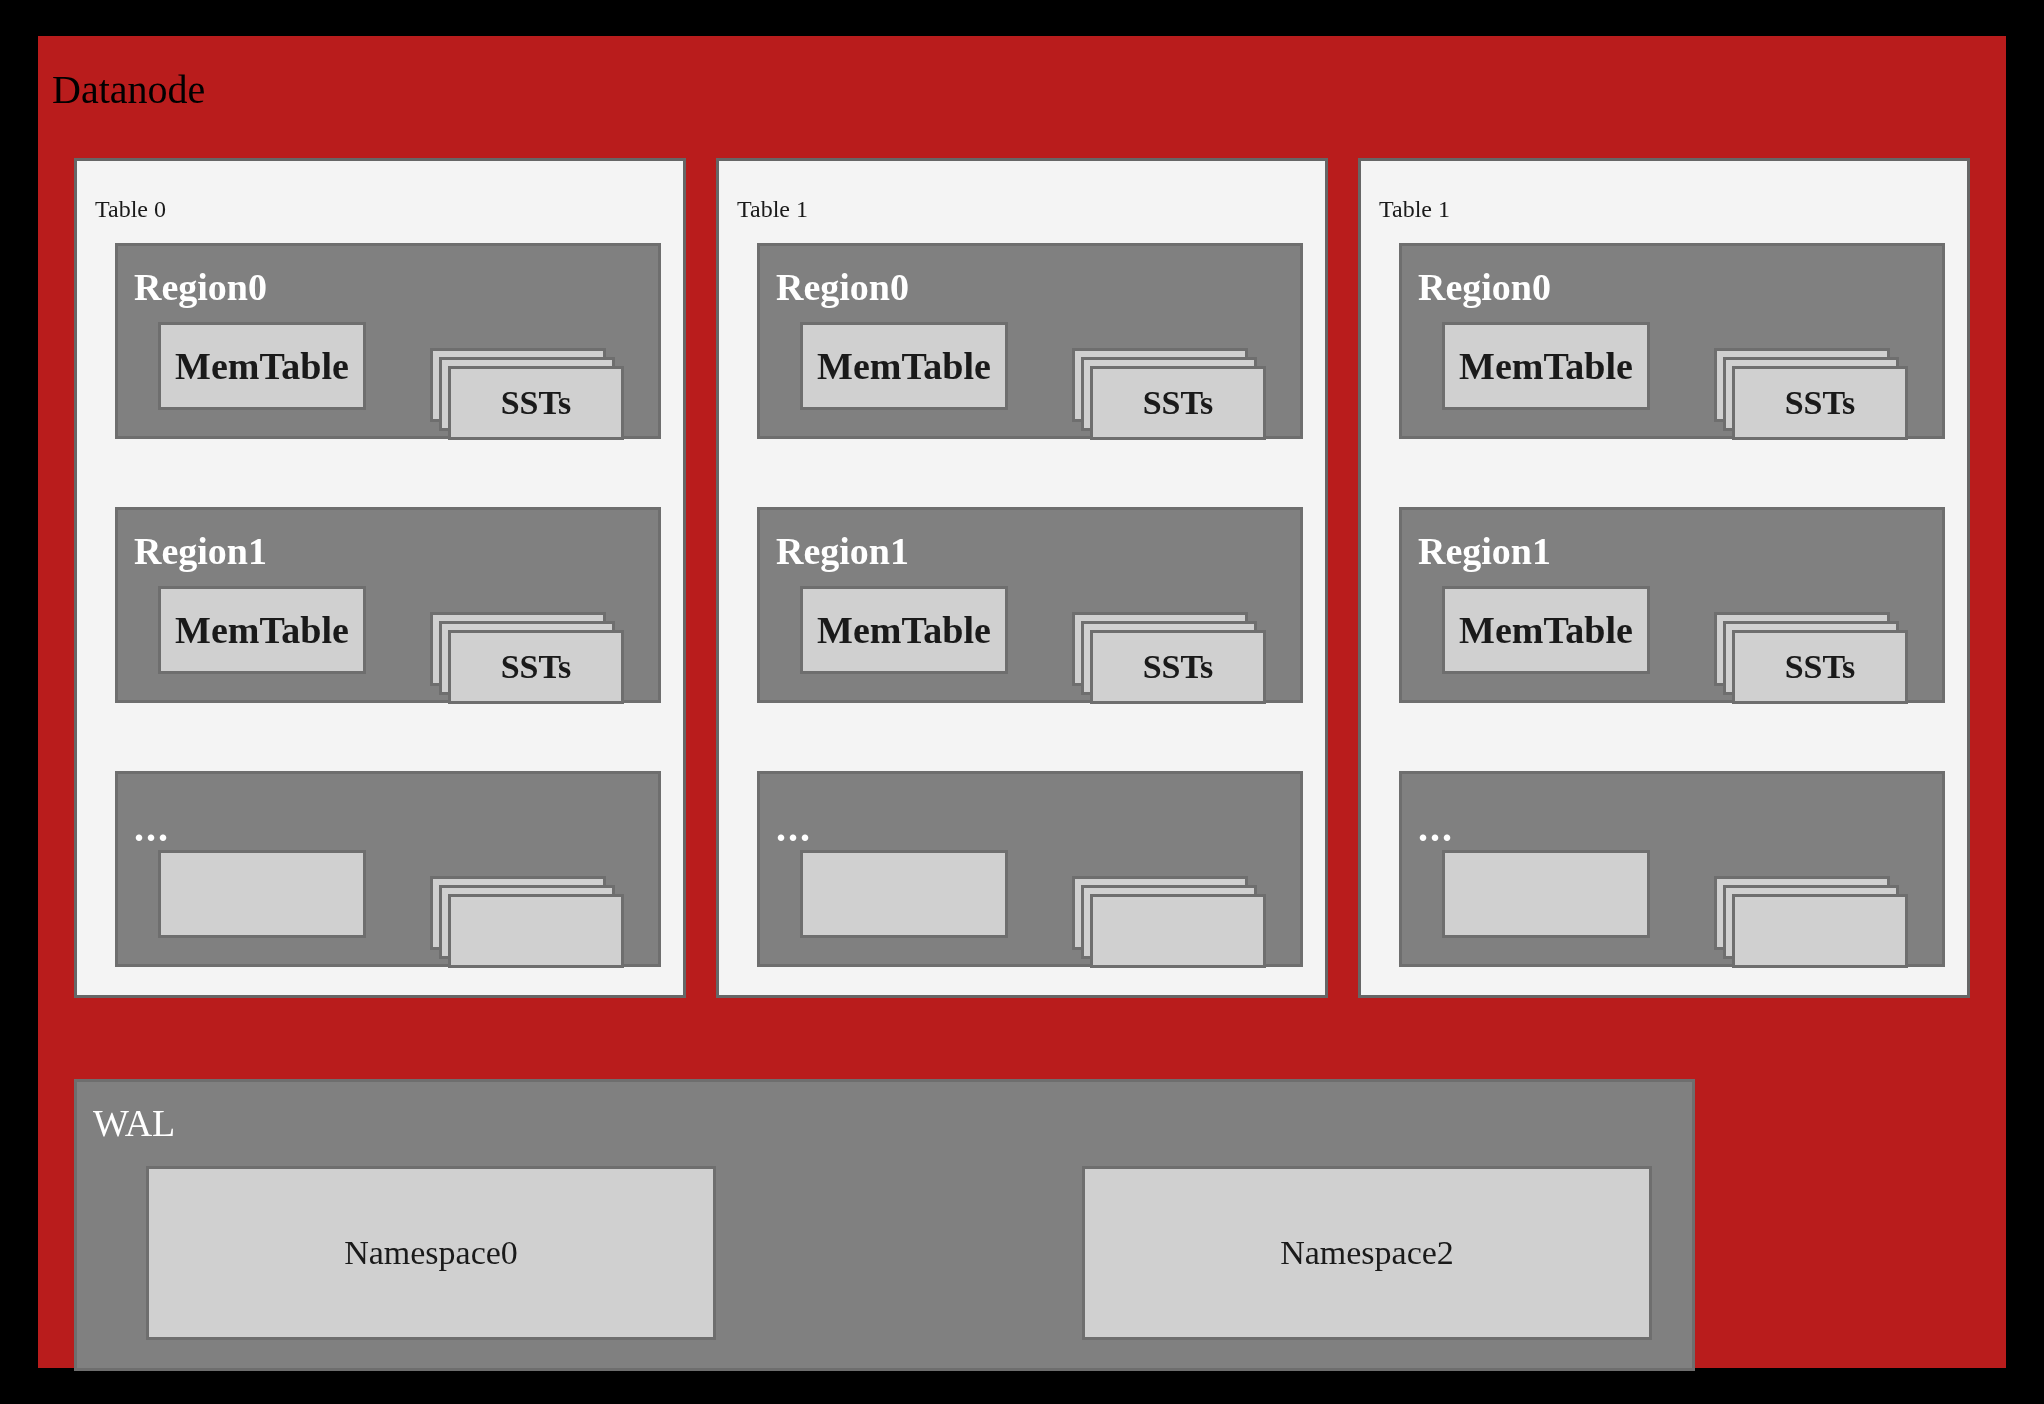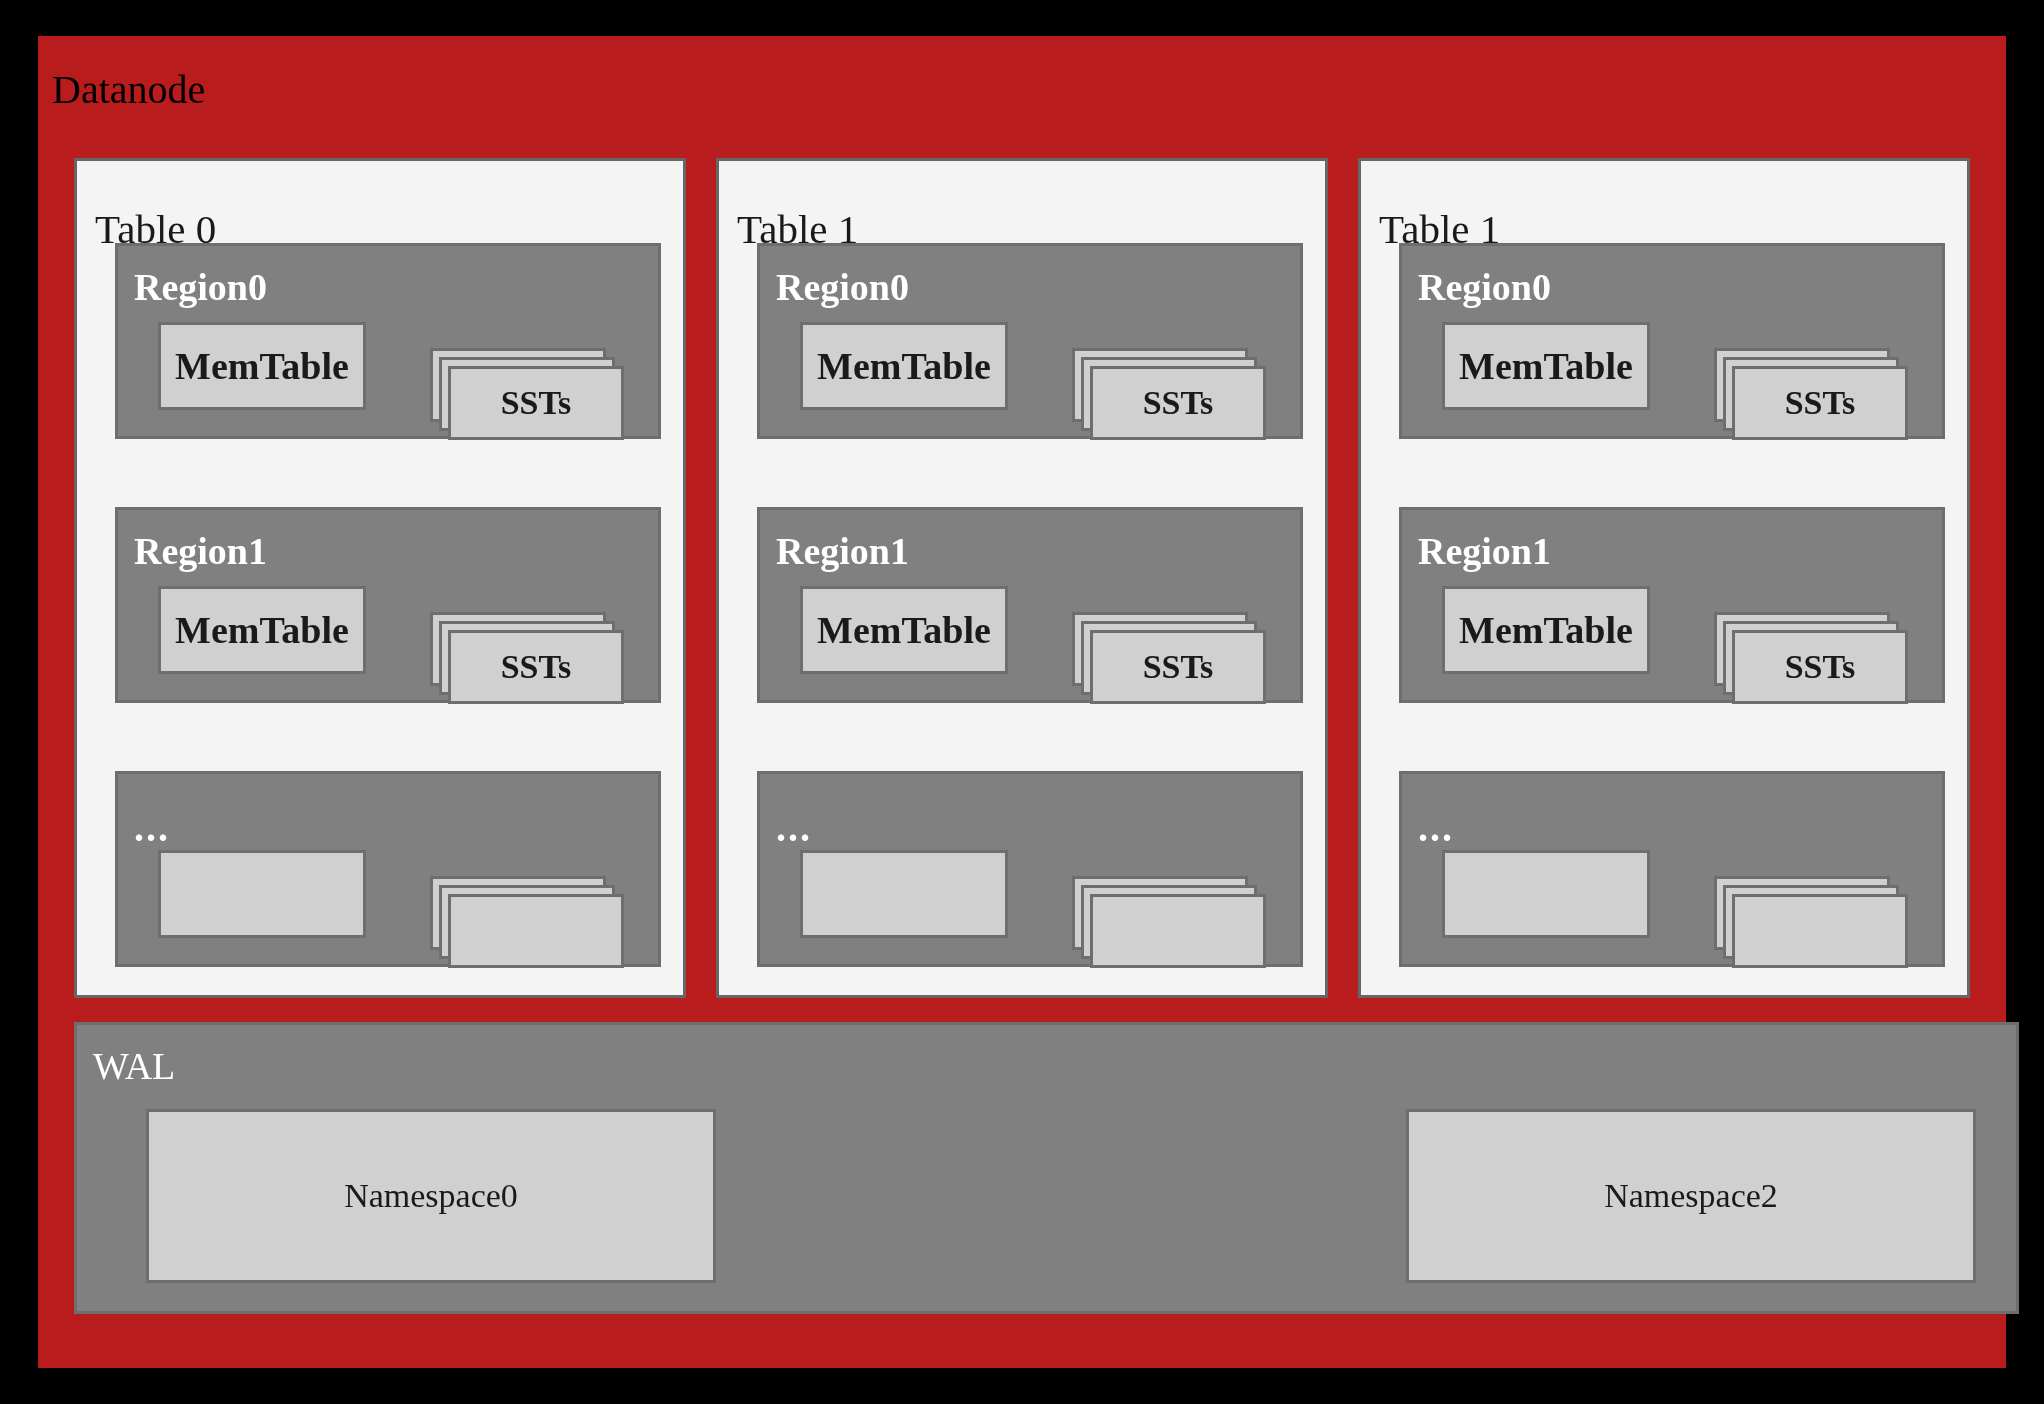--- a/index.html
+++ b/index.html
@@ -40,22 +40,22 @@
   .table-panel{
     width:612px;
     background:#f4f4f4;
     border:3px solid #666666;
     box-sizing:border-box;
     position:relative;
     padding:0;
   }
   .table-label{
     position:absolute;
-    left:18px;top:48px;
-    font-size:41px;
+    left:18px;top:36px;
+    font-size:24px;
     color:#1a1a1a;
     line-height:1;
     white-space:nowrap;
   }
 
   .region-list{
     position:absolute;
     left:38px;right:22px;top:82px;bottom:28px;
     display:flex;
     flex-direction:column;
@@ -129,22 +129,22 @@
     font-size:34px;color:#1a1a1a;
   }
 
   
   .region.dots-row .memtable{width:208px;}
   .region.dots-row .sst-stack{width:200px;}
 
   
   #wal{
     position:absolute;
-    left:36px;top:986px;
-    width:1945px;height:292px;
+    left:36px;top:1043px;
+    width:1621px;height:292px;
     background:#808080;
     border:3px solid #6e6e6e;
     box-sizing:border-box;
   }
   #wal-label{
     position:absolute;
     left:16px;top:22px;
     font-size:38px;color:#ffffff;line-height:1;
   }
   #wal-body{

